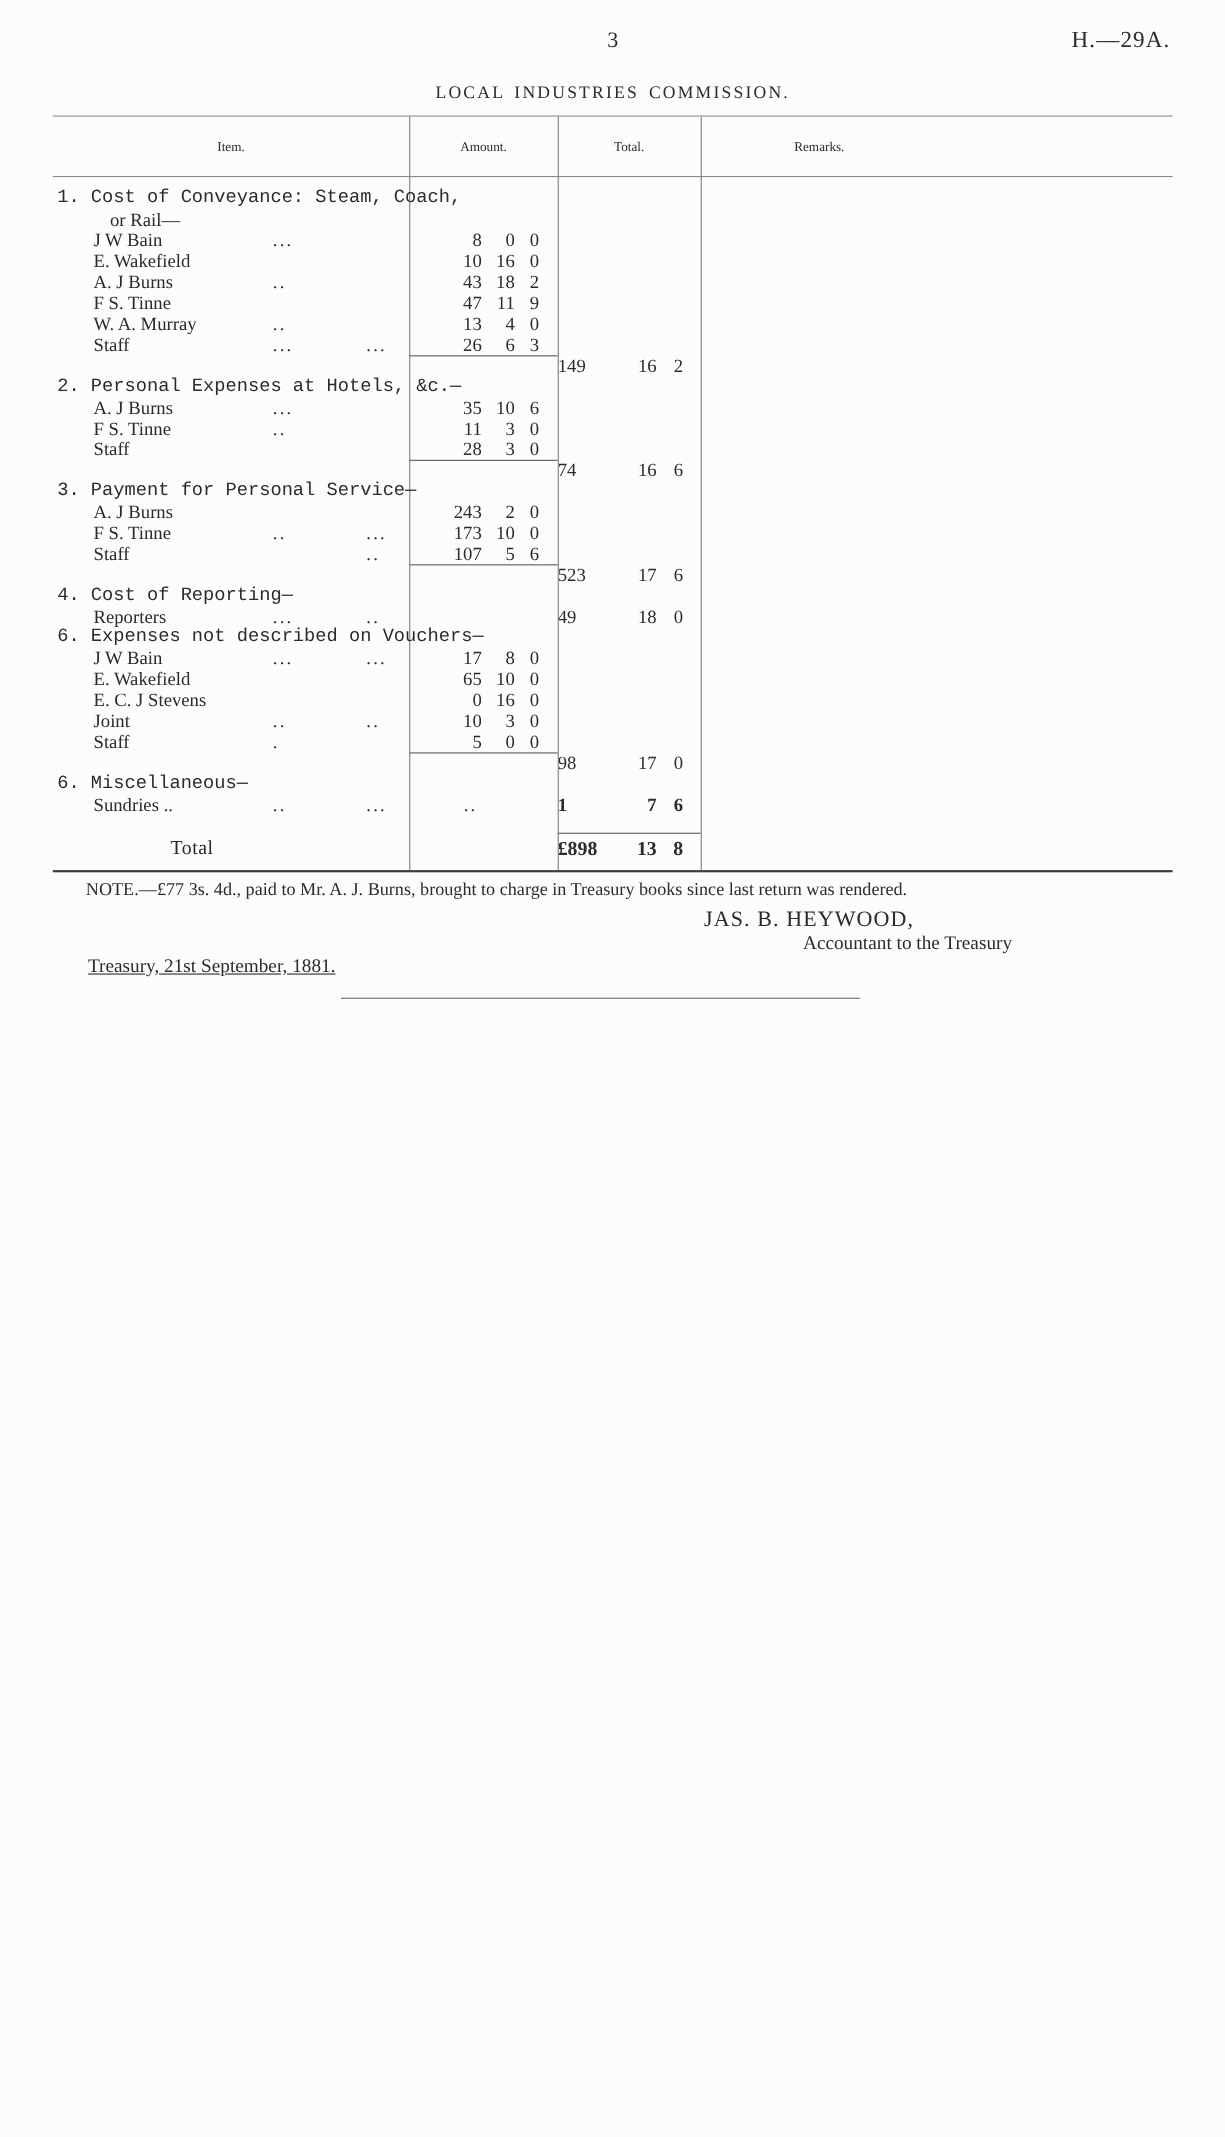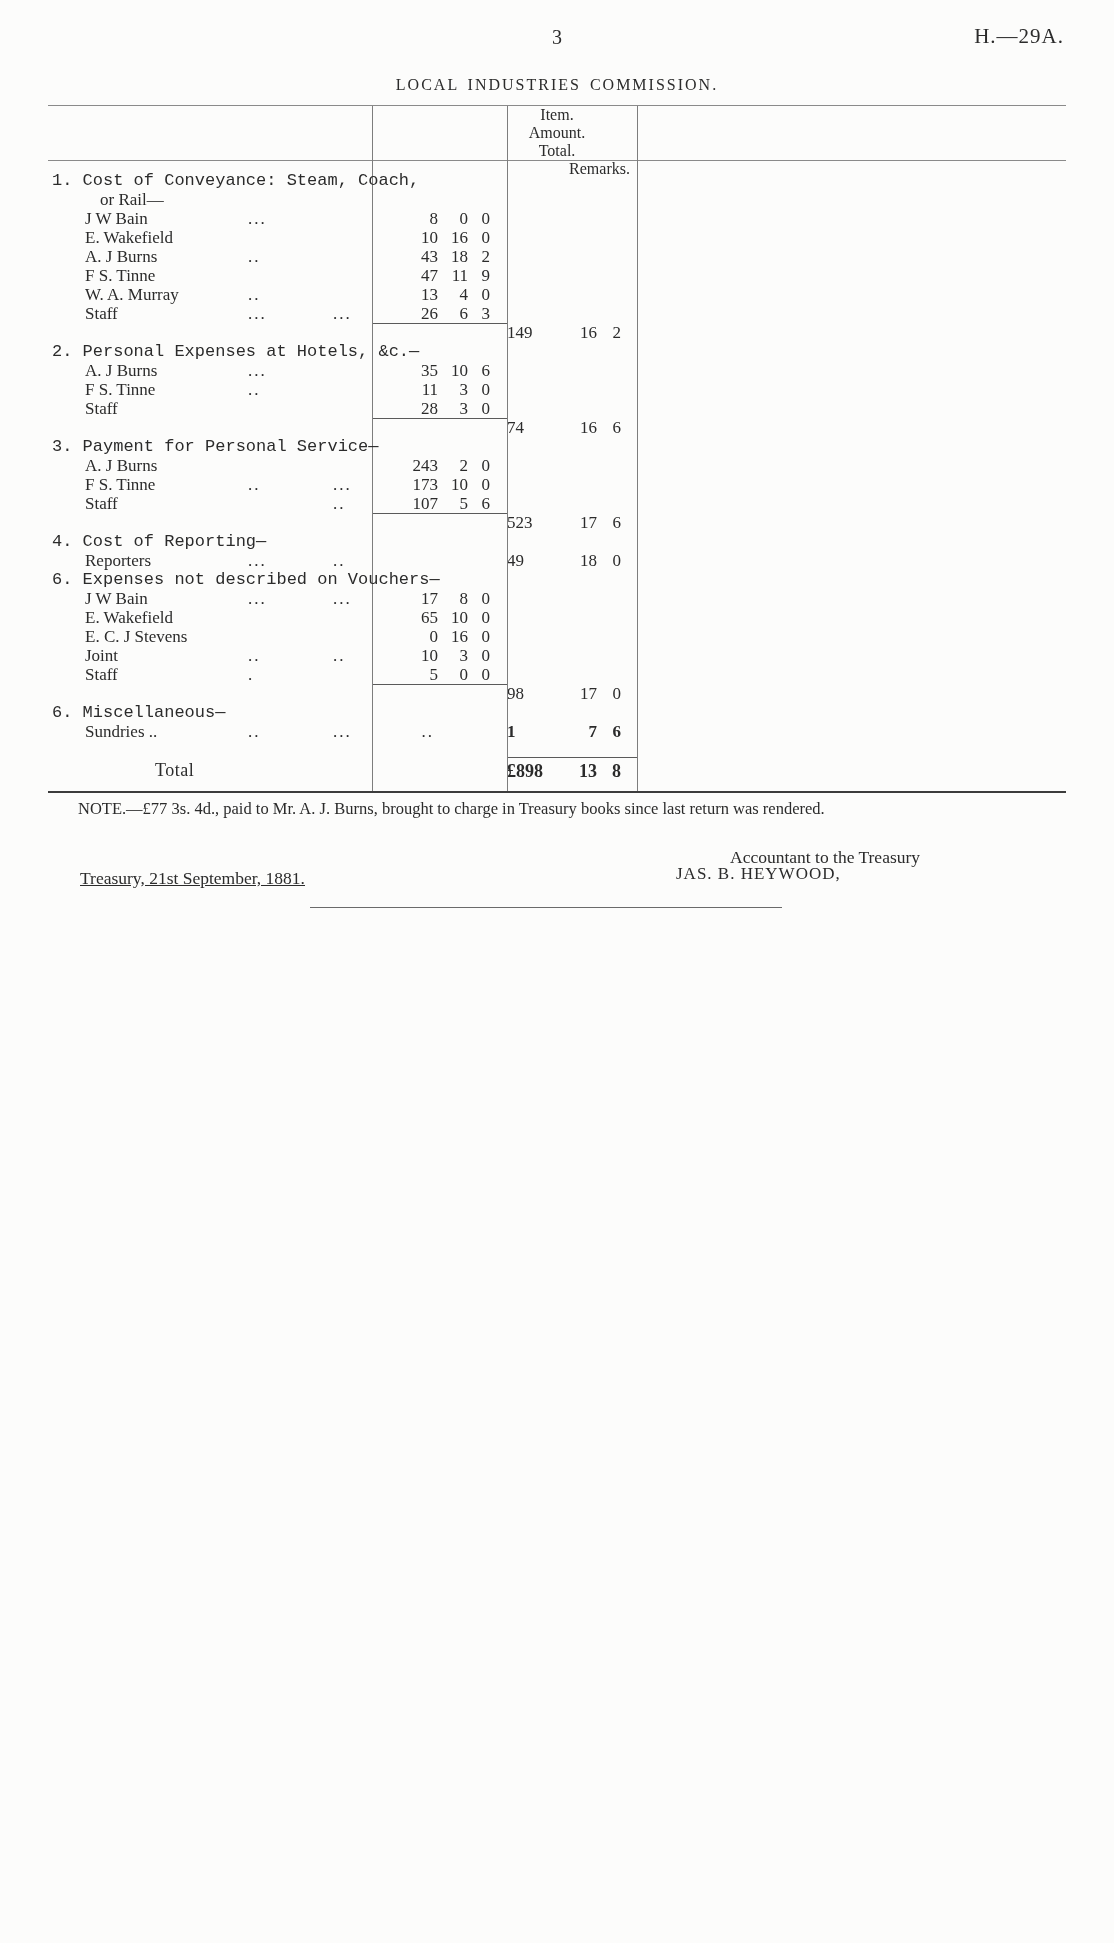--- a/index.html
+++ b/index.html
@@ -16,21 +16,21 @@
 
   .page-number{position:absolute;top:26px;left:0;width:100%;text-align:center;font-size:20px;}
   .doc-ref{position:absolute;top:24px;right:2px;font-size:21px;letter-spacing:1px;}
   .title{position:absolute;top:76px;left:0;width:100%;text-align:center;font-size:16px;letter-spacing:2px;word-spacing:3px;}
 
   .table{position:absolute;left:0;top:105px;width:1018px;height:685px;
     border-top:1px solid #8a8a8a;border-bottom:2px solid #3c3c3c;font-size:17px;}
   .vline{position:absolute;top:0;bottom:0;width:1px;background:#7d7d7d;}
   .vl1{left:324px;}.vl2{left:459px;}.vl3{left:589px;}
 
-  .thead{height:54px;display:flex;align-items:center;border-bottom:1px solid #8a8a8a;font-size:16px;flex-direction:column;}
+  .thead{height:54px;display:flex;align-items:center;border-bottom:1px solid #8a8a8a;font-size:12px;}
   .th{text-align:center;flex:none;}
   .th-item{width:324px;}
   .th-amt{width:135px;}
   .th-total{width:130px;}
   .th-rem{flex:1;text-align:left;padding-left:85px;}
 
   .tbody{padding-top:10px;}
   .row{display:flex;line-height:19px;min-height:19px;}
   .c-item{width:324px;position:relative;flex:none;white-space:nowrap;}
   .c-amt{width:135px;flex:none;display:flex;}
@@ -48,21 +48,21 @@
   .a-dots{width:62px;text-align:right;flex:none;letter-spacing:2px;}
   .t-l{width:60px;text-align:left;flex:none;}
   .t-s{width:30px;text-align:right;flex:none;}
   .t-d{width:24px;text-align:right;flex:none;}
   .c-amt.ruled,.c-total.ruled{border-top:1px solid #5a5a5a;}
   .bold{font-weight:bold;}
   .grand{margin-top:16px;font-size:18px;line-height:26px;}
   .g-label{padding-left:107px;letter-spacing:0.5px;}
 
   .note{position:absolute;top:799px;left:30px;width:975px;font-size:16.5px;}
-  .sig-name{position:absolute;top:864px;left:592px;font-size:17px;letter-spacing:1px;margin-left:36px;}
+  .sig-name{position:absolute;top:825px;left:592px;font-size:20px;letter-spacing:1px;}
   .place-date{position:absolute;top:868px;left:32px;font-size:17.5px;text-decoration:underline;}
   .sig-title{position:absolute;top:847px;left:682px;font-size:17.5px;}
   .auth-rule{position:absolute;top:907px;left:262px;width:472px;border-top:1px solid #6a6a6a;}
   .authority{position:absolute;top:918px;left:152px;font-size:15.5px;}
 </style>
 </head>
 <body>
 
 <div class="page">
   <div class="content">

